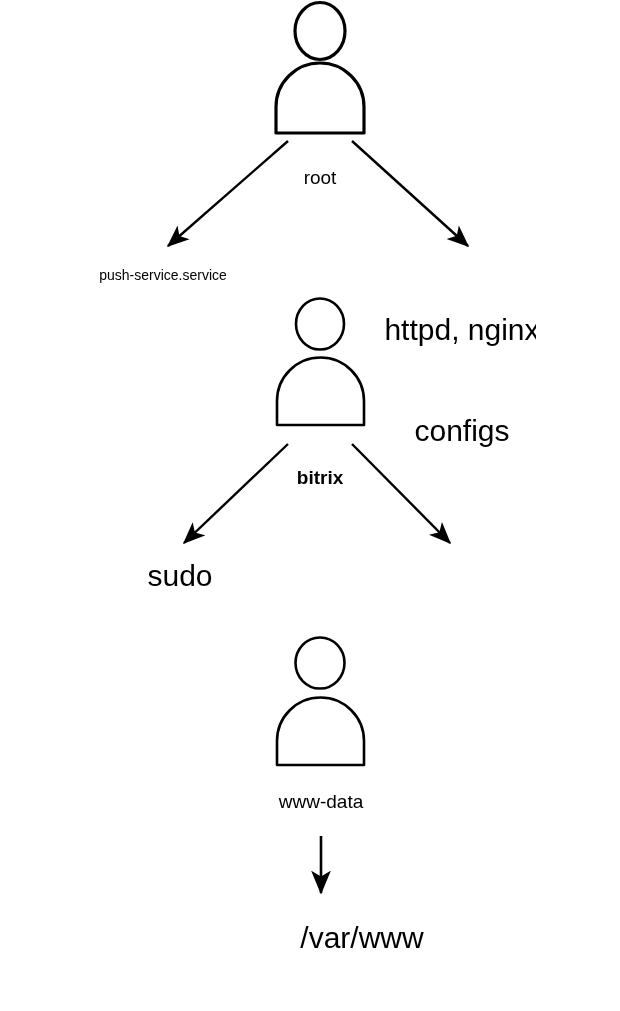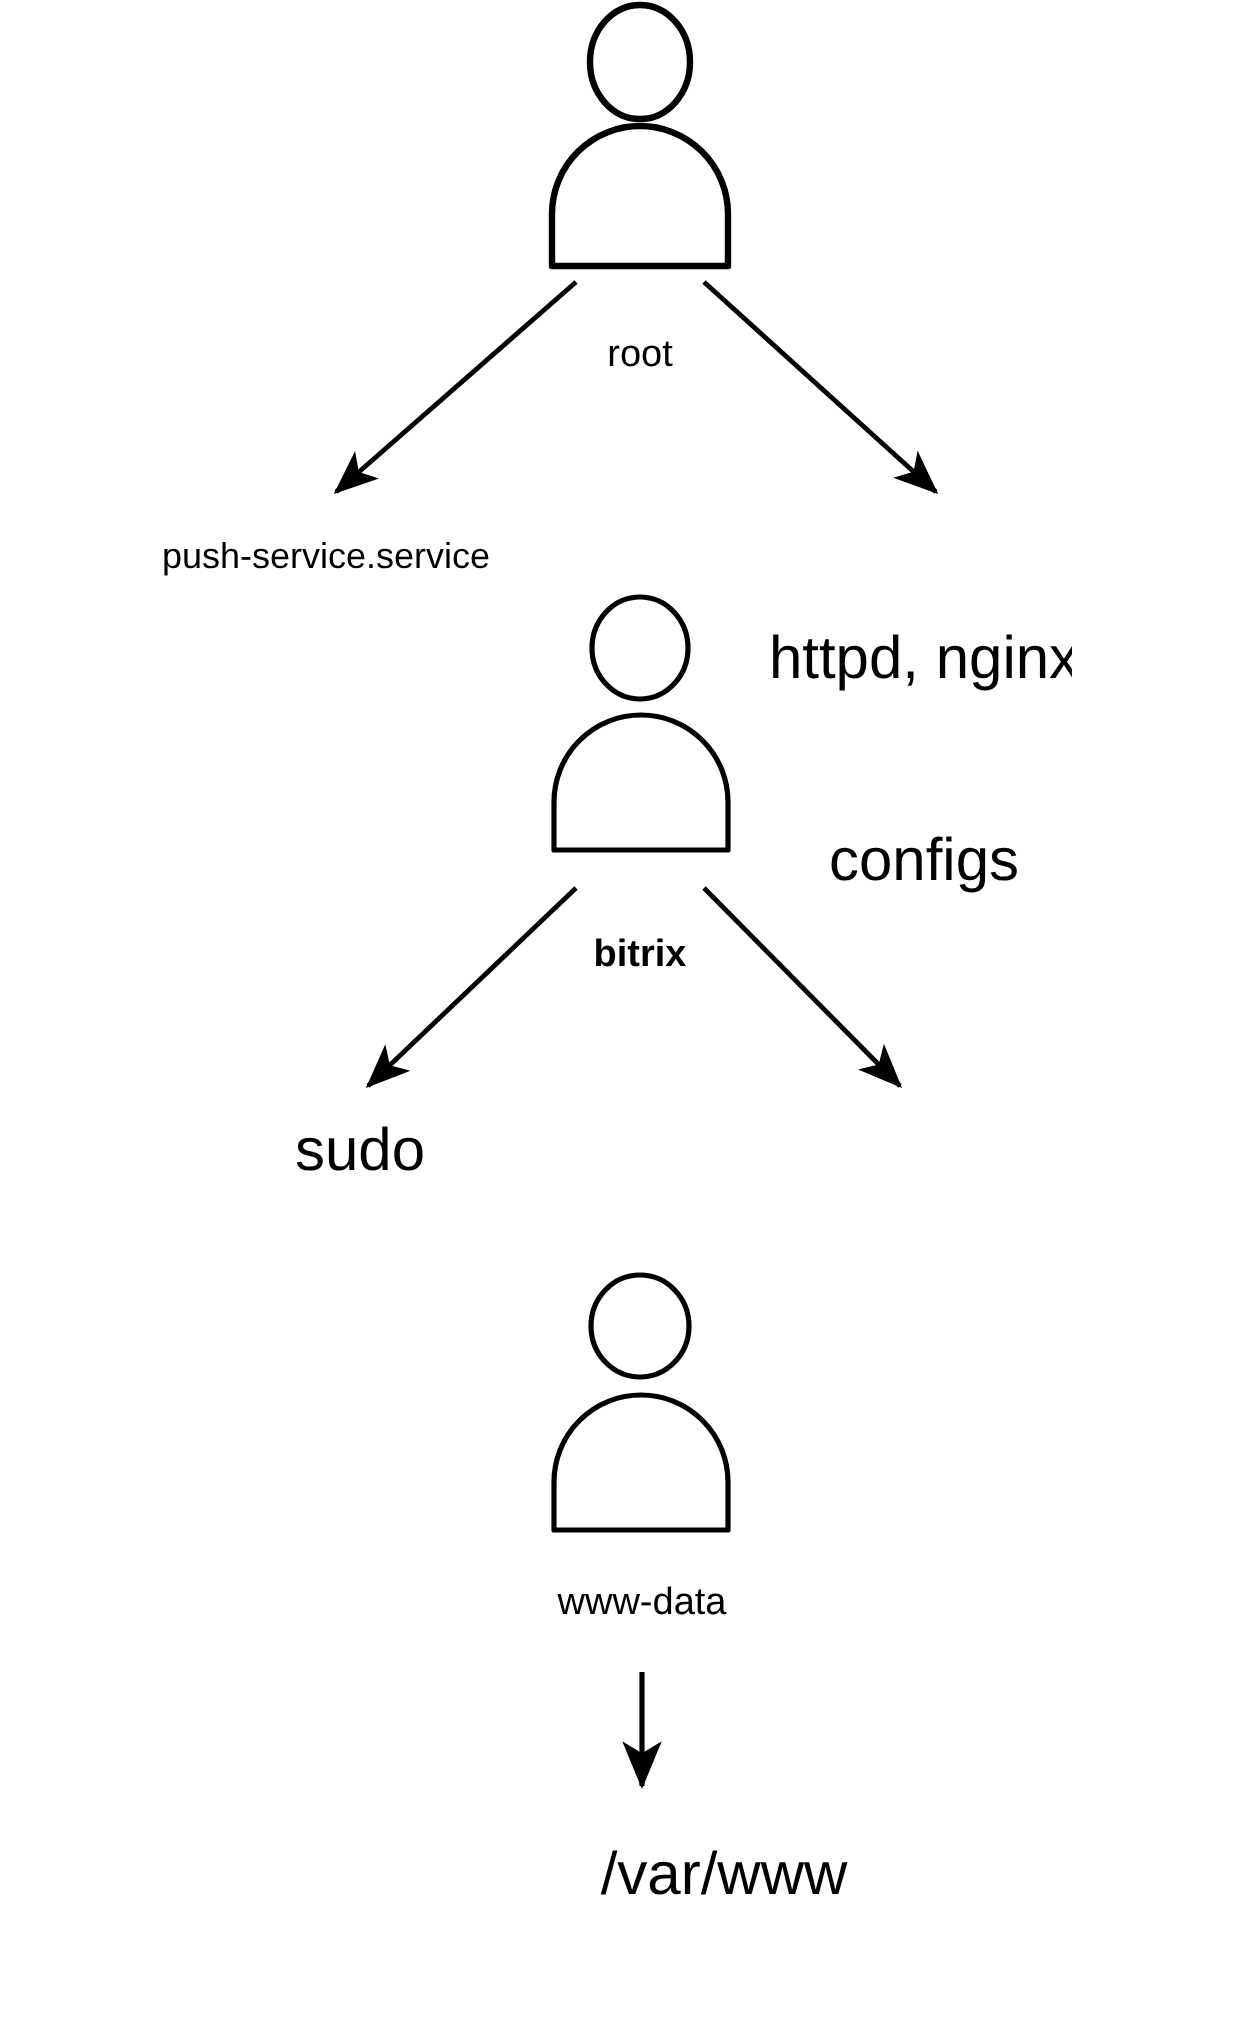--- a/index.html
+++ b/index.html
@@ -36,21 +36,21 @@
   }
   .edge-label {
     position: absolute;
     text-align: center;
     white-space: nowrap;
     color: #000000;
     font-family: "Liberation Sans", sans-serif;
   }
   .size-lg { font-size: 30px; }
   .size-md { font-size: 19px; }
-  .size-sm { font-size: 18px; }
+  .size-sm { font-size: 14px; }
 
   
   .lbl-box { transform: translateX(-50%); }
 </style>
 </head>
 <body>
 
 <div id="diagram-canvas">
 
   <svg id="diagram-svg" viewBox="0 0 620 1011" xmlns="http://www.w3.org/2000/svg">

